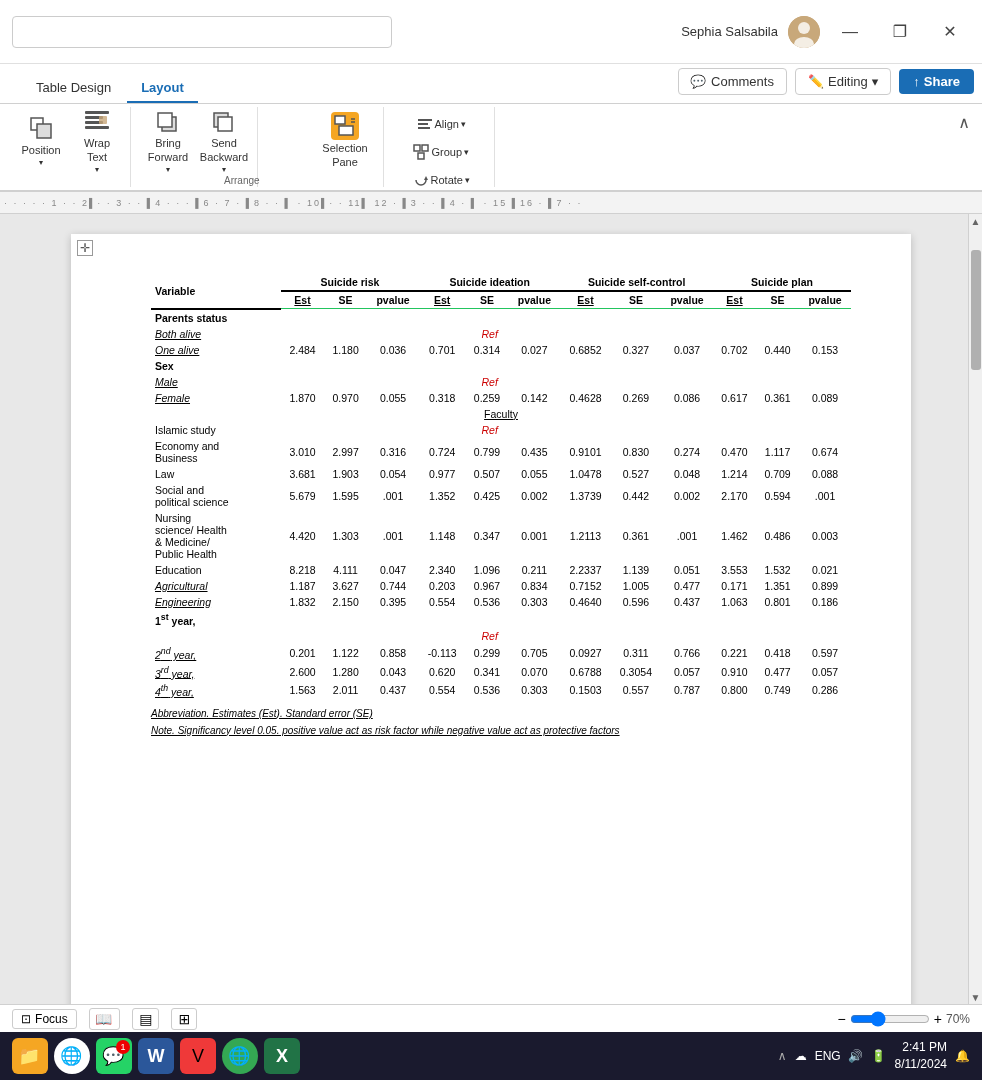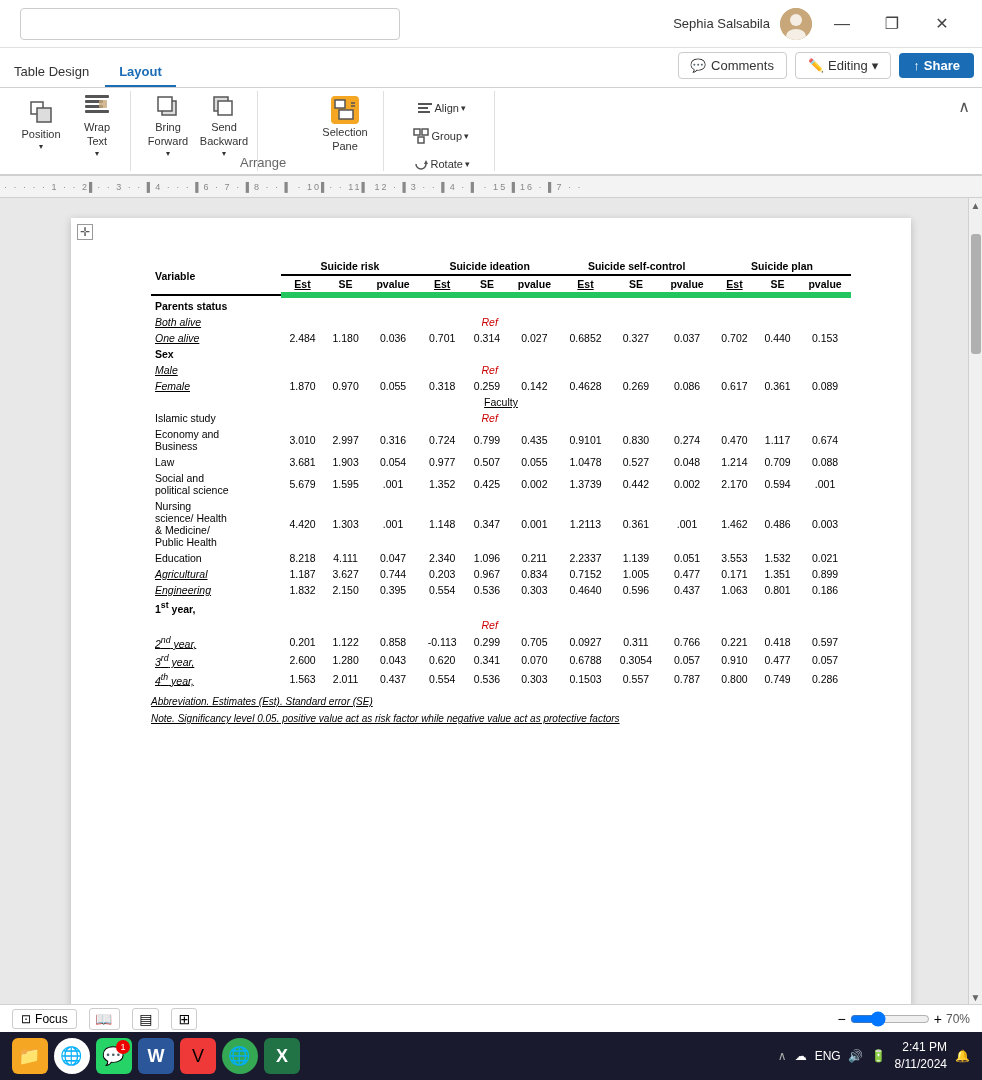--- a/index.html
+++ b/index.html
@@ -1,25 +1,25 @@
 <!DOCTYPE html>
 <html><head>
   <meta charset="utf-8">
   <style>
     * { margin: 0; padding: 0; box-sizing: border-box; }
     body { font-family: 'Segoe UI', Arial, sans-serif; background: #f0f0f0; width: 982px; height: 1080px; overflow: hidden; position: relative; }
 
     
     .title-bar {
       background: #fff;
-      height: 48px;
+      height: 64px;
       display: flex;
       align-items: center;
       justify-content: space-between;
-      padding: 0 20px;
+      padding: 0 12px;
       border-bottom: 1px solid #e0e0e0;
     }
     .title-bar-left { display: flex; align-items: center; gap: 8px; }
     .search-box {
       width: 380px;
       height: 32px;
       border: 1px solid #ccc;
       border-radius: 4px;
       padding: 0 8px;
       font-size: 13px;
@@ -150,21 +150,21 @@
     table.data-table {
       width: 100%; border-collapse: collapse;
       font-size: 10.5px;
     }
     table.data-table th, table.data-table td {
       padding: 2px 4px; text-align: center;
     }
     table.data-table th { font-weight: bold; }
     .col-variable { text-align: left !important; width: 130px; }
     .header-row th { border-bottom: 2px solid #000; }
-    .sub-header th { border-bottom: 6px solid #22c55e; margin-top: 47px; }
+    .sub-header th { border-bottom: 1px solid #22c55e; margin-top: 47px; }
     .category-label { font-weight: bold; text-align: left !important; }
     .ref-text { font-style: italic; color: #c00; }
     .italic-underline { font-style: italic; text-decoration: underline; }
     .bold-underline { font-weight: normal; text-decoration: underline; }
     .footnote { font-size: 10px; font-style: italic; margin-top: 6px; }
     .move-handle {
       position: absolute; top: 6px; left: 6px;
       width: 16px; height: 16px; border: 1px solid #999;
       background: #fff; display: flex; align-items: center; justify-content: center;
       font-size: 12px; cursor: move; color: #555;
@@ -226,21 +226,21 @@
           <circle cx="16" cy="12" r="6" fill="#fff" opacity="0.8"></circle>
           <ellipse cx="16" cy="28" rx="10" ry="7" fill="#fff" opacity="0.8"></ellipse>
         </svg>
       </div>
       <button class="win-btn">—</button>
       <button class="win-btn">❐</button>
       <button class="win-btn close">✕</button>
     </div>
   </div>
 
-  <div style="display:flex; align-items:center; background:#fff; border-bottom:1px solid #d0d0d0; height:40px; padding:0 0; position:relative;">
+  <div style="display:flex; align-items:center; background:#fff; border-bottom:1px solid #d0d0d0; height:40px; padding:0 22px; position:relative;">
     <div style="display:flex; gap:2px; align-items:flex-end; height:100%;">
       <div class="ribbon-tab">Table Design</div>
       <div class="ribbon-tab active">Layout</div>
     </div>
 
     <div style="position:absolute; right:8px; top:4px; display:flex; gap:8px; align-items:center;">
       <button class="comments-btn">
         <span>💬</span>
         <span>Comments</span>
       </button>
@@ -354,21 +354,21 @@
           <svg width="16" height="16" viewBox="0 0 16 16">
               <path d="M13 8A5 5 0 0 1 3 8" fill="none" stroke="#555" stroke-width="1.5"></path>
               <polygon points="13,4 15,8 11,8" fill="#555"></polygon>
             </svg>
           <span>Rotate</span>
           <span style="font-size:9px;">▾</span>
         </button>
       </div>
     </div>
 
-    <div style="position:absolute; bottom:4px; left:240px; font-size:13px; color:#666;">Arrange</div>
+    <div style="position:absolute; bottom:4px; left:224px; font-size:10px; color:#666;">Arrange</div>
 
     <button class="collapse-btn" style="position:absolute; right:4px; top:4px; width:28px; height:28px; border:none; background:transparent; cursor:pointer; font-size:16px;">∧</button>
   </div>
 
   <div class="ruler">
     <div class="ruler-content">
       <span style="font-size:9px; color:#888; user-select:none; letter-spacing:2px;">· · · · · 1 · · 2▌· · 3 · · ▌4 · · · ▌6 · 7 · ▌8 · · ▌ · 10▌· · 11▌ 12 · ▌3 · · ▌4 · ▌ · 15 ▌16 · ▌7 · ·</span>
     </div>
   </div>
 

